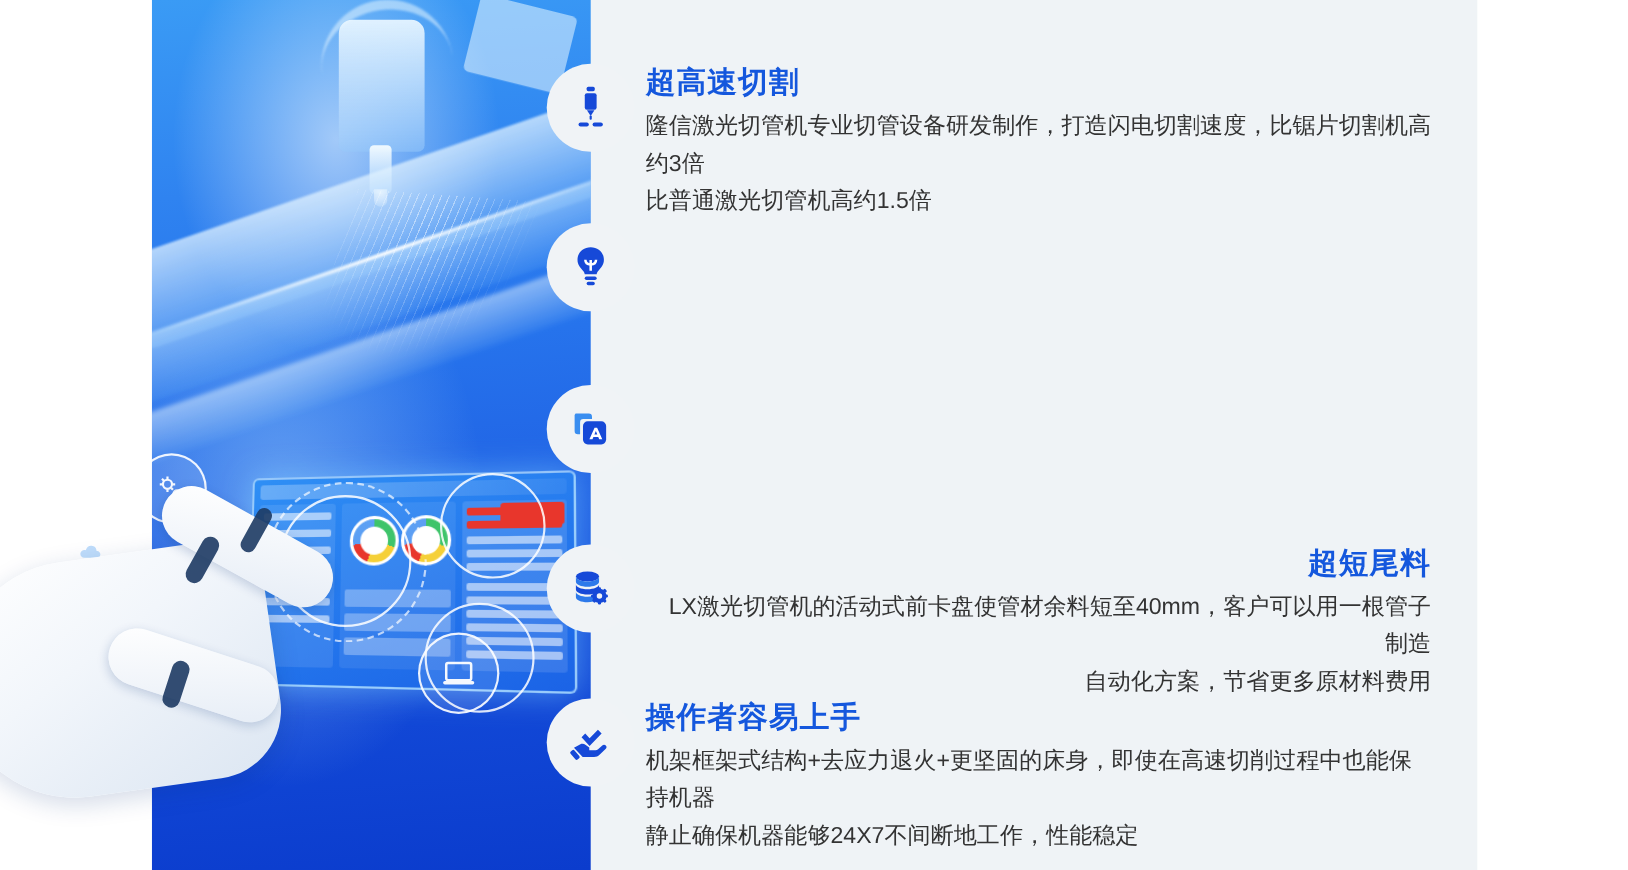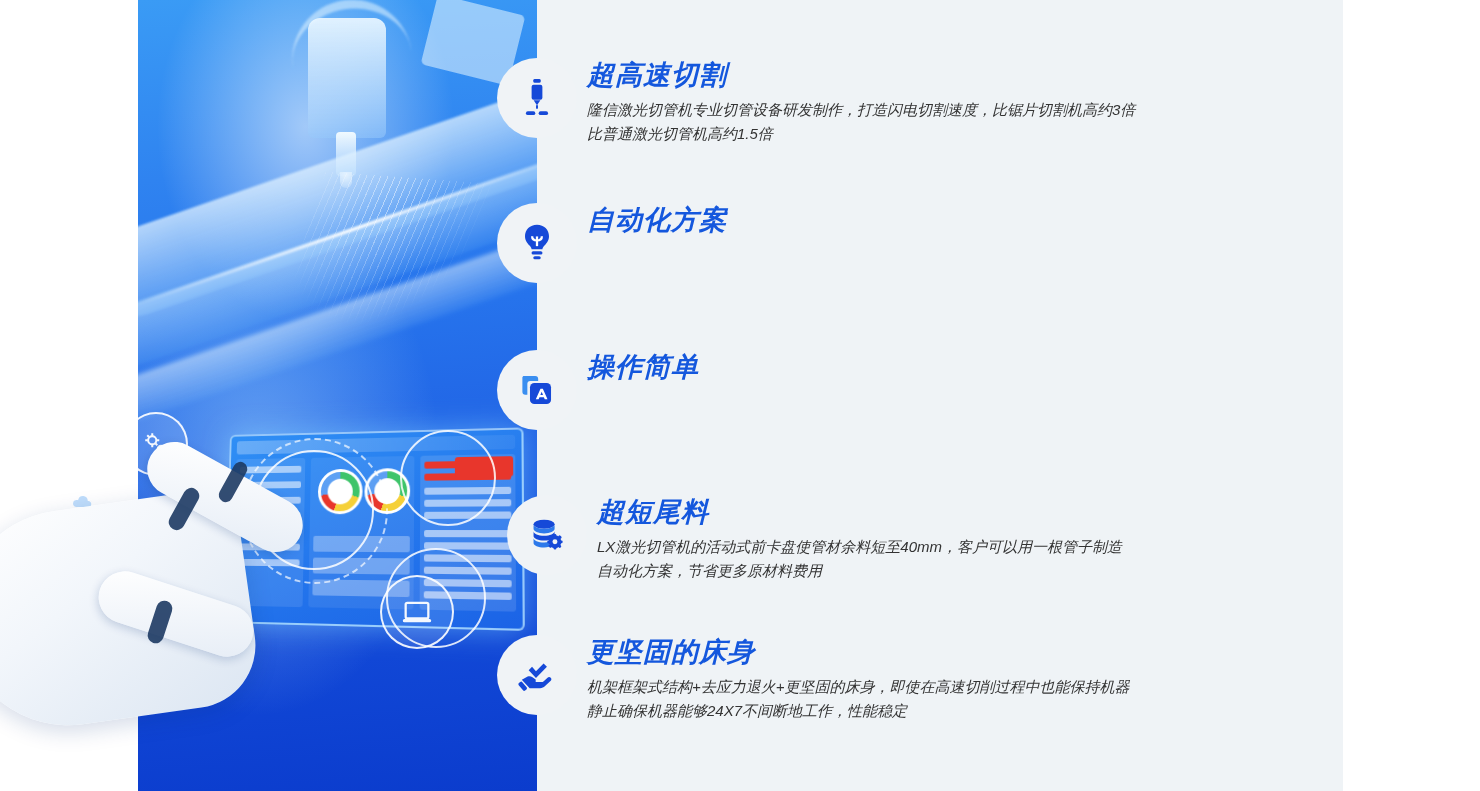--- a/index.html
+++ b/index.html
@@ -1,19 +1,19 @@
 <!DOCTYPE html>
 <html><head>
 <meta charset="utf-8">
 <style>
   * { margin:0; padding:0; box-sizing:border-box; }
   html,body { width:1480px; height:791px; background:#ffffff; overflow:hidden; }
   body { font-family:"Liberation Sans","DejaVu Sans",sans-serif; }
 
-  .page { position:relative; width:1480px; height:791px; background:#ffffff;font-style:italic; }
+  .page { position:relative; width:1480px; height:791px; background:#ffffff; }
 
   
   .content-panel {
     position:absolute; left:138px; top:0; width:1205px; height:791px;
     background:#eff3f6;
   }
 
   
   .hero {
     position:absolute; left:138px; top:0; width:399px; height:791px;
@@ -145,21 +145,21 @@
     display:flex; align-items:center; justify-content:center;
     flex:0 0 80px;
     box-shadow:0 0 0 0 rgba(0,0,0,0);
   }
   .f-text{ margin-left:10px; padding-top:2px; }
   .f-title{
     font-size:27px; font-weight:bold; color:#1457dd; letter-spacing:1px;
     line-height:1.15; margin-bottom:7px;
   }
   .f-desc{
-    font-size:15px; color:#333333; line-height:1.62; max-width:714px;
+    font-size:21px; color:#333333; line-height:1.62; max-width:714px;
     white-space:pre-line;
   }
 </style>
 </head>
 <body>
 
 <div class="page">
 
   <div class="content-panel"></div>
 
@@ -277,38 +277,36 @@
       <div class="icon-badge">
         <svg width="36" height="40" viewBox="0 0 24 28" fill="#1649d8">
           <path d="M12 1.2c-5 0-8.4 3.6-8.4 8 0 3.4 2 5.2 3.2 6.6.9 1 1.3 1.7 1.4 2.6h7.6c.1-.9.5-1.6 1.4-2.6 1.2-1.4 3.2-3.2 3.2-6.6 0-4.4-3.4-8-8.4-8z"></path>
           <rect x="8.2" y="19.8" width="7.6" height="2.3" rx="1.1"></rect>
           <rect x="9.4" y="23.2" width="5.2" height="2.2" rx="1.1"></rect>
           <path d="M12 9.4v6.8" stroke="#ffffff" stroke-width="1.6" fill="none"></path>
           <path d="M8.6 9.2c0 2 1.2 3 3.4 3s3.4-1 3.4-3" stroke="#ffffff" stroke-width="1.6" fill="none"></path>
         </svg>
       </div>
       <div class="f-text">
-        <div class="f-title">自动化方案</div>
       </div>
     </div>
 
     <div class="feature" style="top:350px; left:0;">
       <div class="icon-badge">
         <svg width="38" height="38" viewBox="0 0 26 26">
           <path d="M3.6 3.4h8.2a2 2 0 0 1 2 2v1.4H8.4a2 2 0 0 0-2 2v7.4H5a2 2 0 0 1-2-2V5.4a2 2 0 0 1 .6-2z" fill="#3a8ef0"></path>
           <rect x="8.2" y="8.2" width="14.4" height="14.4" rx="3" fill="#1649d8"></rect>
           <path d="M15.4 12.2l-3.2 7.2h1.9l.6-1.5h3l.6 1.5h1.9l-3.2-7.2zm-.1 4.2l.9-2.2.9 2.2z" fill="#ffffff"></path>
         </svg>
       </div>
       <div class="f-text">
-        <div class="f-title">操作简单</div>
-      </div>
-    </div>
-
-    <div class="feature" style="top:495px; left:10px;">
+      </div>
+    </div>
+
+    <div class="feature" style="top:495px; left:0;text-align:right;">
       <div class="icon-badge">
         <svg width="40" height="38" viewBox="0 0 26 26">
           <ellipse cx="11" cy="5.6" rx="7.2" ry="3.1" fill="#1649d8"></ellipse>
           <path d="M3.8 5.6v3.2c0 1.7 3.2 3.1 7.2 3.1s7.2-1.4 7.2-3.1V5.6c0 1.7-3.2 3.1-7.2 3.1S3.8 7.3 3.8 5.6z" fill="#2d79ea"></path>
           <path d="M3.8 10.4v3.2c0 1.7 3.2 3.1 7.2 3.1s7.2-1.4 7.2-3.1v-3.2c0 1.7-3.2 3.1-7.2 3.1s-7.2-1.4-7.2-3.1z" fill="#1649d8"></path>
           <path d="M3.8 15.2v3.2c0 1.7 3.2 3.1 7.2 3.1 1.3 0 2.5-.15 3.5-.4v-3.4c-1 .25-2.2.4-3.5.4-4 0-7.2-1.4-7.2-3.1z" fill="#2d79ea"></path>
           <path d="M19.4 13.6l.55 1.5 1.55.25.35 1.5-1.2 1.05.45 1.5-1.3.85-1.35-.85-1.35.85-1.3-.85.45-1.5-1.2-1.05.35-1.5 1.55-.25.55-1.5z" fill="#1649d8"></path>
           <circle cx="18.45" cy="17.6" r="4.4" fill="#1649d8"></circle>
           <circle cx="18.45" cy="17.6" r="1.7" fill="#f0f3f6"></circle>
           <g fill="#1649d8">
@@ -333,20 +331,20 @@
     <div class="feature" style="top:635px; left:0;">
       <div class="icon-badge">
         <svg width="42" height="38" viewBox="0 0 28 26" fill="#1649d8">
           <path d="M10.6 7.4l2.7 3 5.2-5.3 2.3 2.3-7.5 7.7-5-5.4z"></path>
           <path d="M7.6 14.8c1.2-.5 2.3-.2 3.3.5l2.6 1.8h4.3c1 0 1.8.8 1.8 1.7s-.8 1.7-1.8 1.7h-4.6v1.9h5.6c1.3 0 2.5-.5 3.4-1.4l2.2-2.1-2-1.9-1.9 1.8" fill="none"></path>
           <path d="M13.1 16.1l-2.2-1.5c-1-.7-2.1-1-3.3-.5l-4 2.1 5.4 5.8h7.1c1.3 0 2.5-.5 3.4-1.4l3.9-3.7c.6-.6.6-1.5 0-2.1s-1.6-.6-2.2 0l-2.6 2.4c-.4.4-1 .6-1.6.6h-3.9z"></path>
           <rect x="2.6" y="17.4" width="3.2" height="6.6" rx="1" transform="rotate(-40 4.2 20.7)"></rect>
         </svg>
       </div>
       <div class="f-text">
-        <div class="f-title">更坚固的床身</div>
+        <div class="f-title">操作者容易上手</div>
         <div class="f-desc">机架框架式结构+去应力退火+更坚固的床身，即使在高速切削过程中也能保持机器
 静止确保机器能够24X7不间断地工作，性能稳定</div>
       </div>
     </div>
 
   </div>
 </div>
 
 </body></html>

